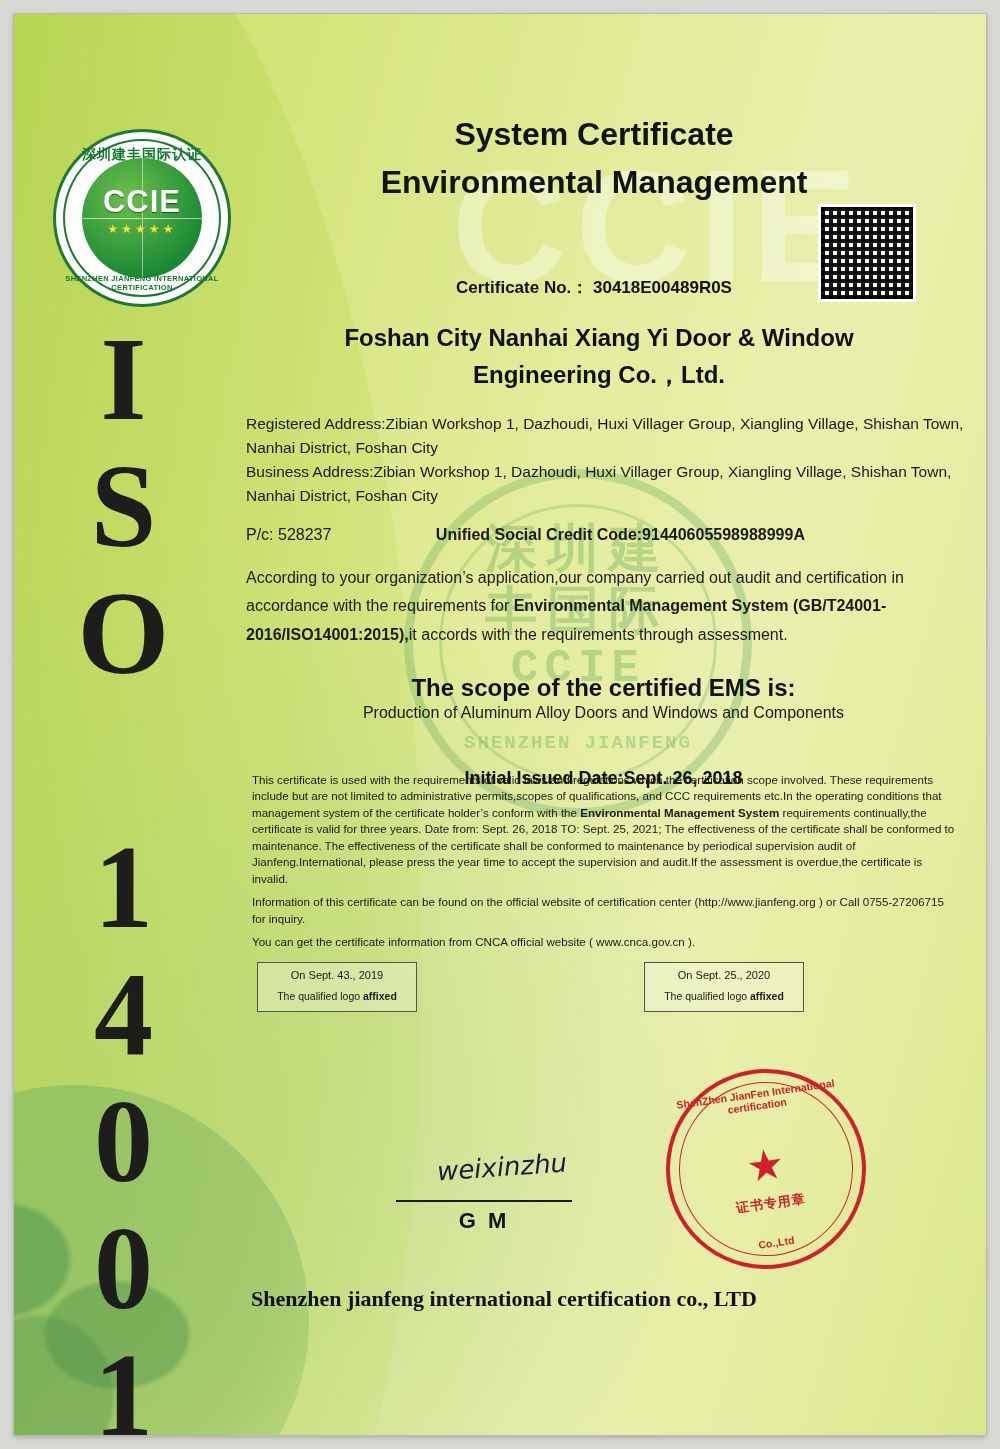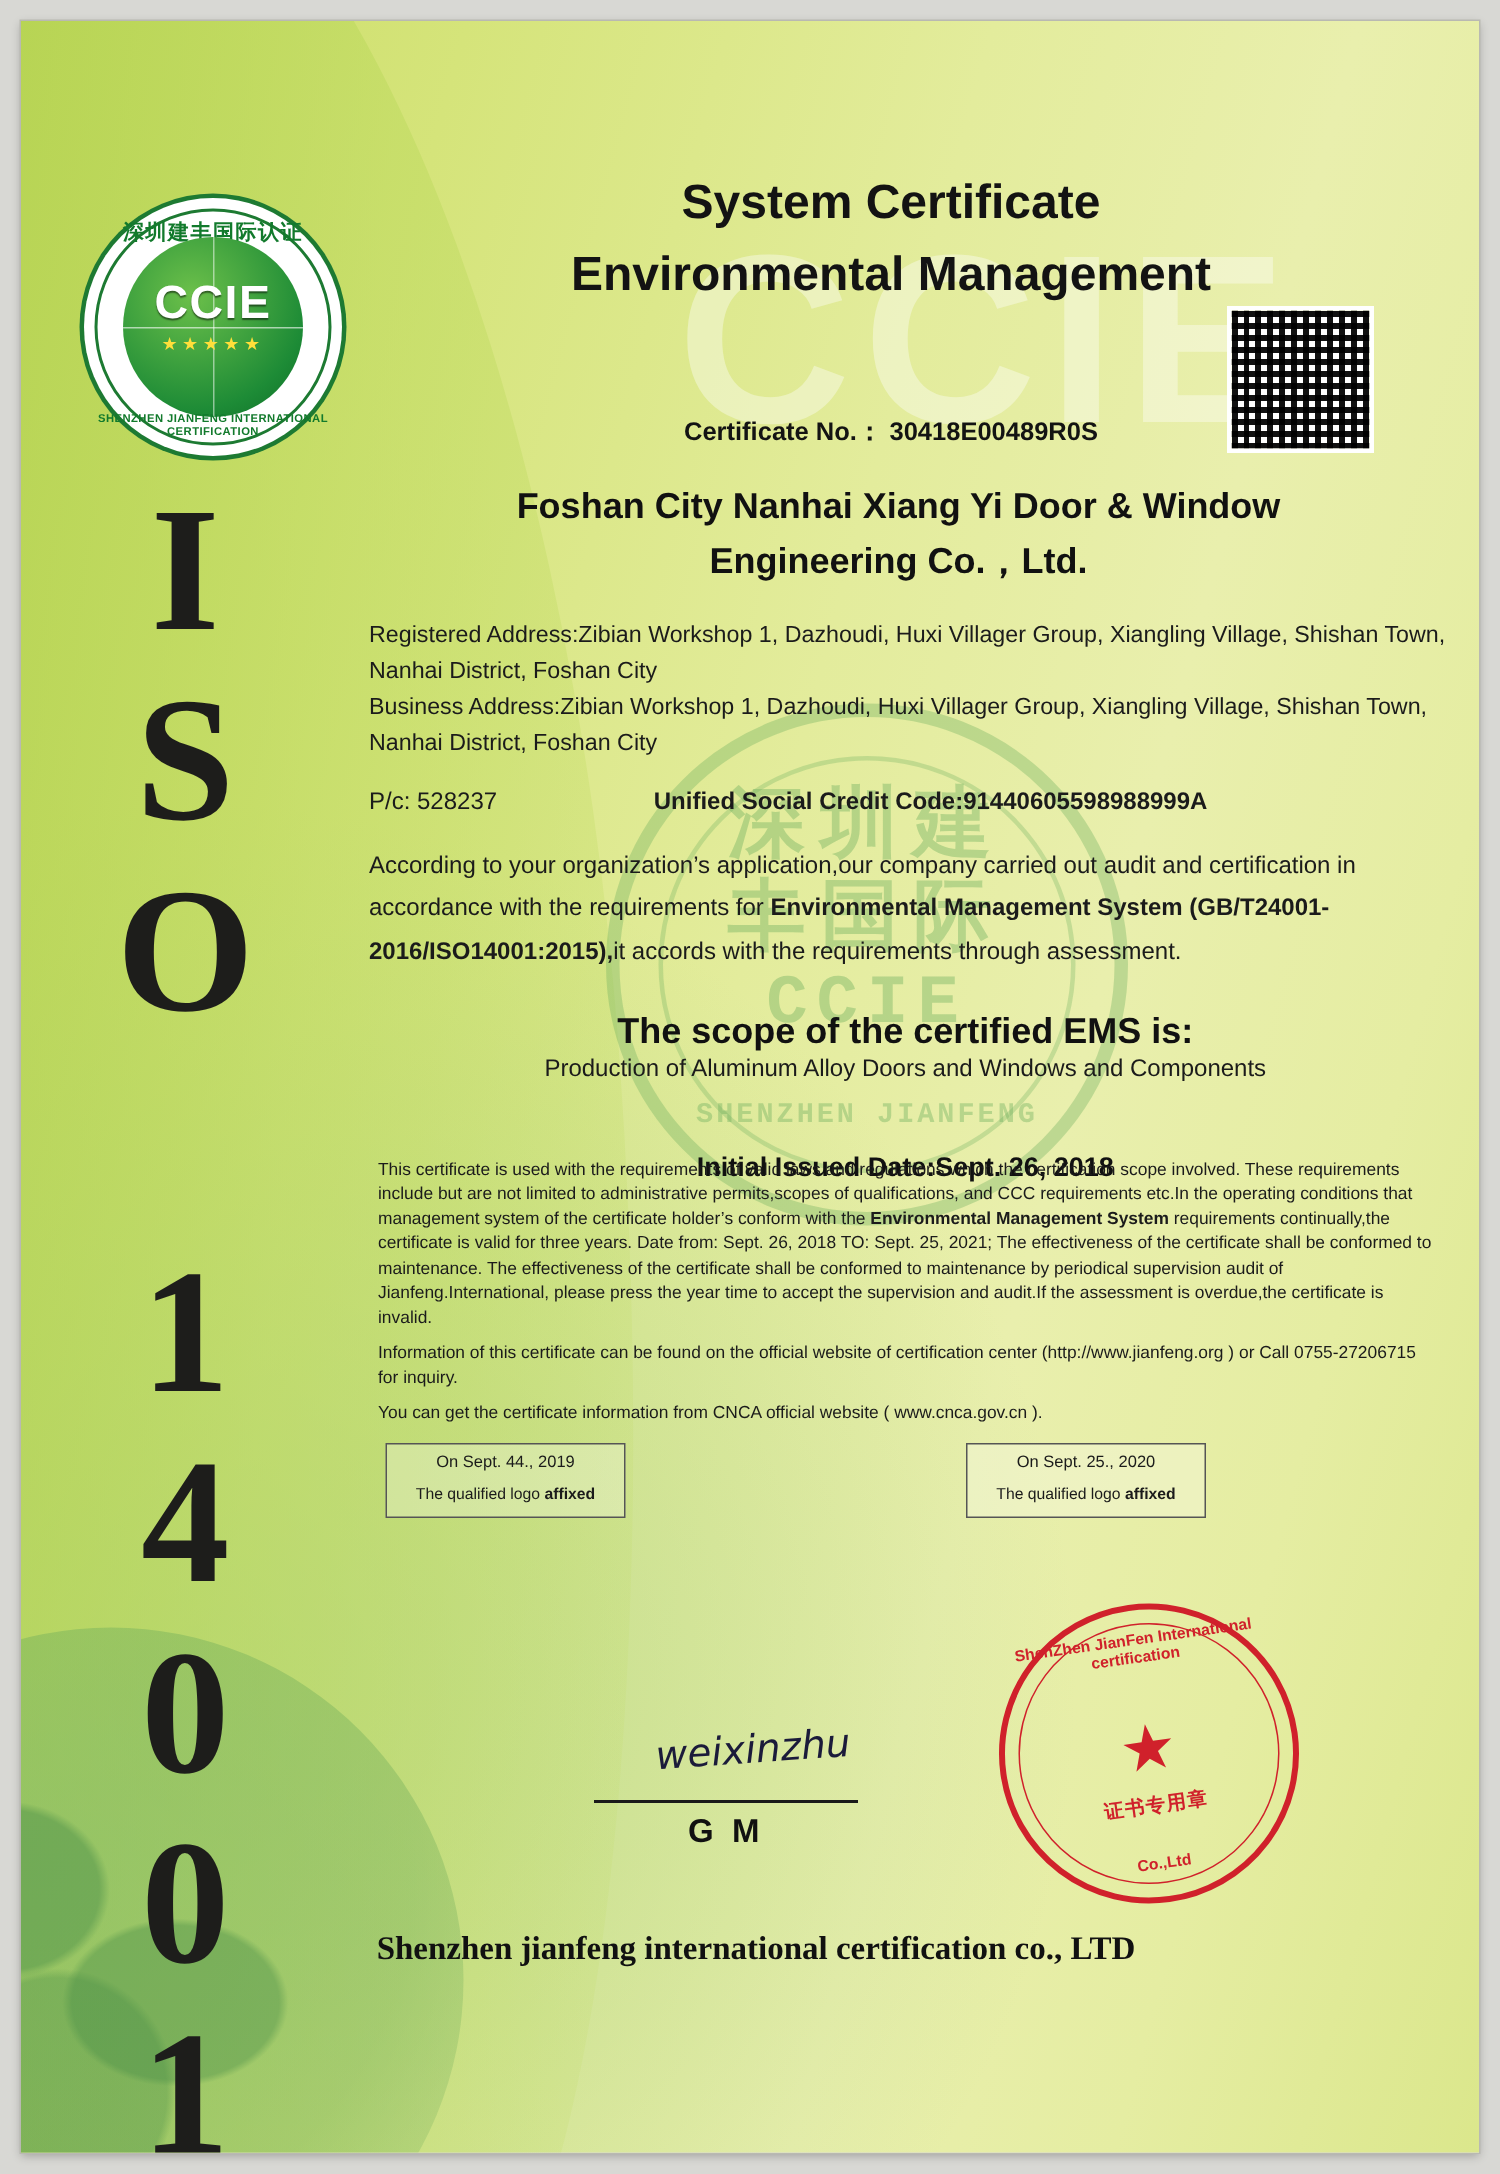--- a/index.html
+++ b/index.html
@@ -294,21 +294,21 @@
     <span>Initial Issued Date:</span><span>Sept. 26, 2018</span>
   </div>
 
   <div class="fine">
     <p><span>This certificate is used with the requirements of valid laws and regulations which the certification scope involved. These requirements include but are not limited to administrative permits,scopes of qualifications, and CCC requirements etc.In the operating conditions that management system of the certificate holder’s conform with the </span><b>Environmental Management System</b><span> requirements continually,the certificate is valid for three years. Date from:   Sept. 26, 2018 TO: Sept. 25, 2021; The effectiveness of the certificate shall be conformed to maintenance. The effectiveness of the certificate shall be conformed to maintenance by periodical supervision audit of Jianfeng.International, please press the year time to accept the supervision and audit.If the assessment is overdue,the certificate is invalid.</span></p>
     <p>Information of this certificate can be found on the official website of certification center (http://www.jianfeng.org ) or Call 0755-27206715 for inquiry.</p>
     <p>You can get the certificate information from CNCA official website ( www.cnca.gov.cn ).</p>
   </div>
 
   <div class="seal-box" id="seal1">
-    <div class="l1">On Sept. 44., 2019</div>
+    <div class="l1">On Sept. 43., 2019</div>
     <div class="l2"><span>The qualified logo </span><b>affixed</b></div>
   </div>
 
   <div class="seal-box" id="seal2">
     <div class="l1">On Sept. 25., 2020</div>
     <div class="l2"><span>The qualified logo </span><b>affixed</b></div>
   </div>
 
   <div class="red-stamp">
     <div class="inner-ring"></div>

